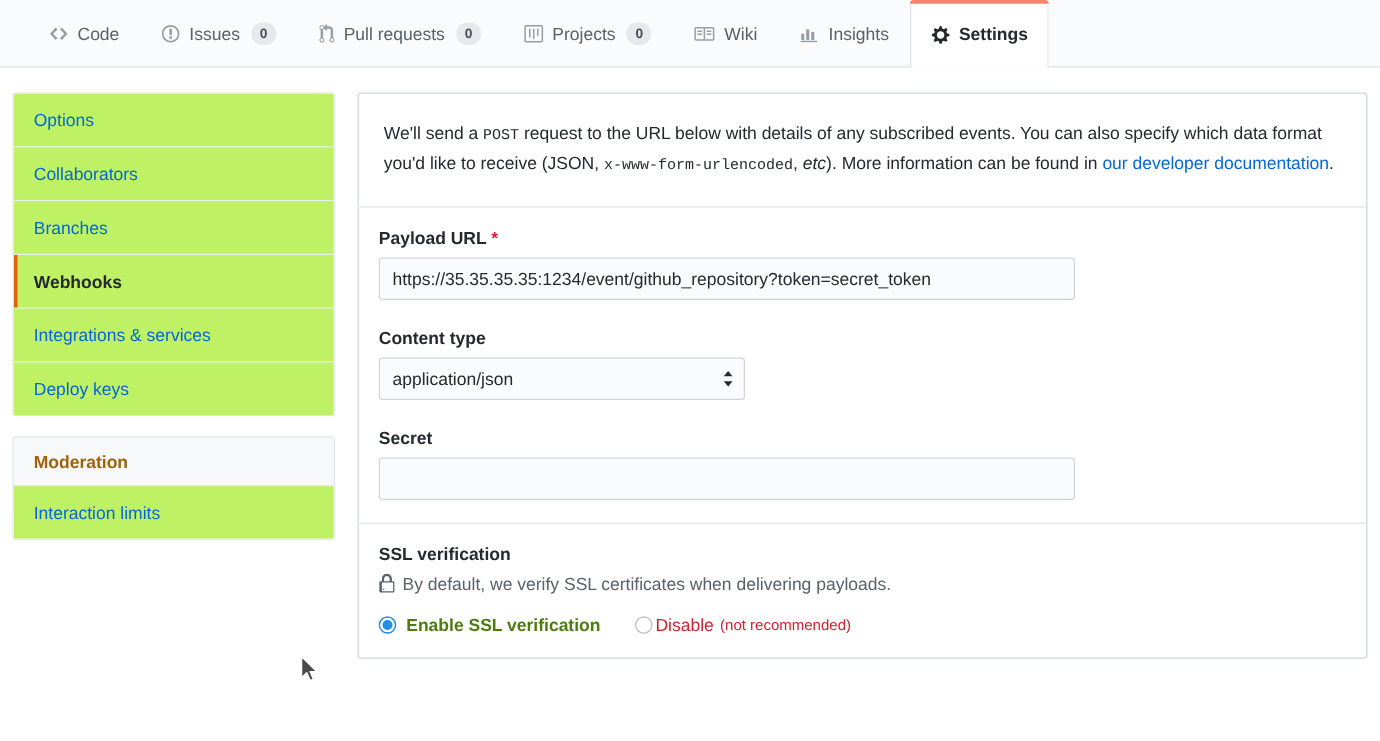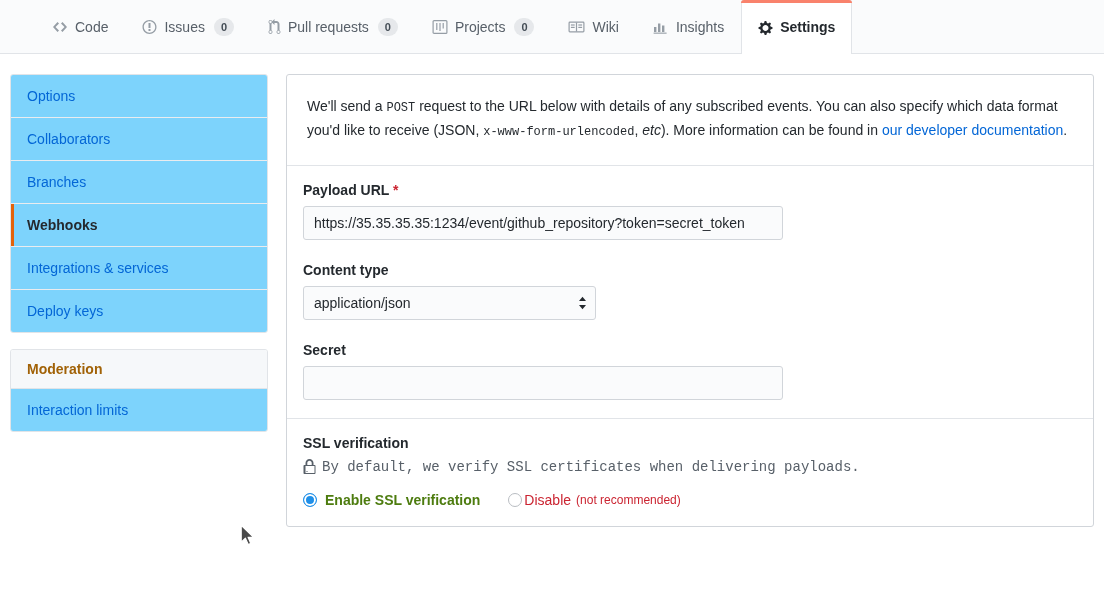--- a/index.html
+++ b/index.html
@@ -11,21 +11,21 @@
     -webkit-font-smoothing: antialiased;
     overflow: hidden;
   }
 
   
   .repo-nav {
     position: relative;
     height: 54px;
     background: #fafbfc;
     border-bottom: 1px solid #e1e4e8;
-    padding-left: 35px;
+    padding-left: 22px;
     display: flex;
     align-items: flex-end;
   }
   .nav-tab {
     position: relative;
     display: flex;
     align-items: center;
     gap: 7px;
     height: 53px;
     padding: 0 16px;
@@ -103,21 +103,21 @@
     border-bottom: 1px solid #e1e4e8;
   }
   .menu-item {
     position: relative;
     display: block;
     padding: 11px 16px;
     font-size: 14px;
     color: #0366d6;
     text-decoration: none;
     border-bottom: 1px solid #eaecef;
-    background: #7dd3fc;
+    background: #bef264;
     line-height: 20px;
   }
   .menu-item:last-child { border-bottom: none; }
   .menu-item.selected {
     color: #24292e;
     font-weight: bold;
     cursor: default;
   }
   .menu-item.selected::before {
     content: "";
@@ -166,21 +166,21 @@
     display: block;
     font-size: 14px;
     font-weight: bold;
     color: #24292e;
     margin-bottom: 8px;
   }
   .req { color: #cb2431; font-weight: bold; }
 
   .form-control {
     display: block;
-    width: 480px;
+    width: 557px;
     height: 34px;
     padding: 6px 10px;
     font-size: 14px;
     font-family: "Liberation Sans", sans-serif;
     color: #24292e;
     background: #fafbfc;
     border: 1px solid #d1d5da;
     border-radius: 3px;
     outline: none;
   }
@@ -210,21 +210,20 @@
     line-height: 0;
   }
 
   .note-line {
     display: flex;
     align-items: center;
     gap: 6px;
     font-size: 14px;
     color: #586069;
     margin-top: 2px;
-    font-family: Liberation Mono, monospace;
   }
   .lock-ico { color: #586069; flex: none; display: inline-flex; }
 
   .radio-row {
     display: flex;
     align-items: center;
     margin-top: 17px;
   }
   .radio-opt {
     display: flex;

